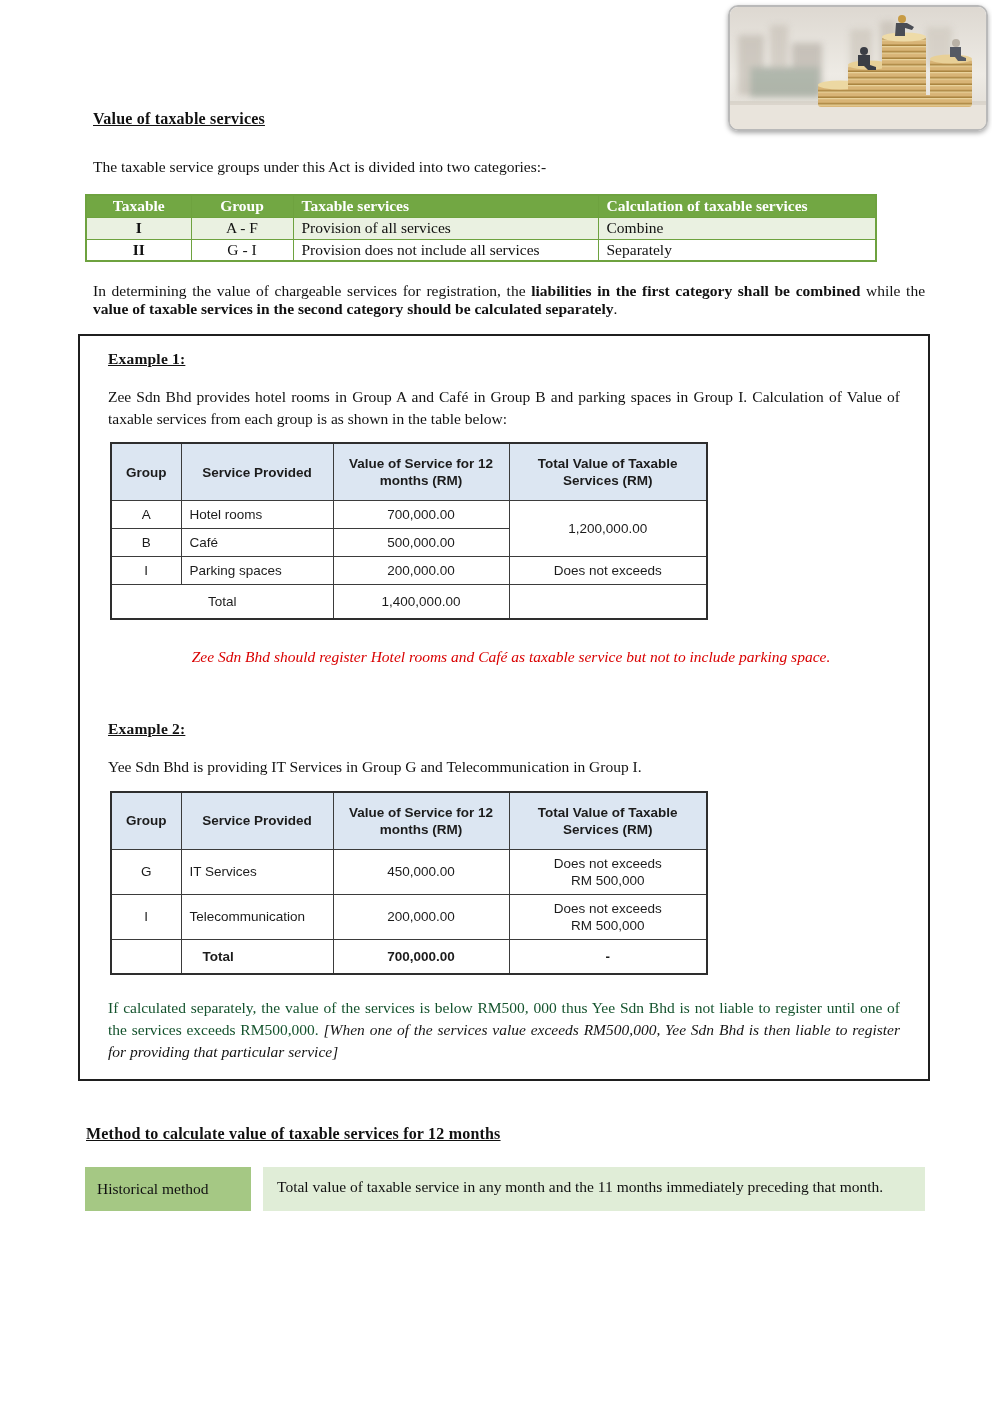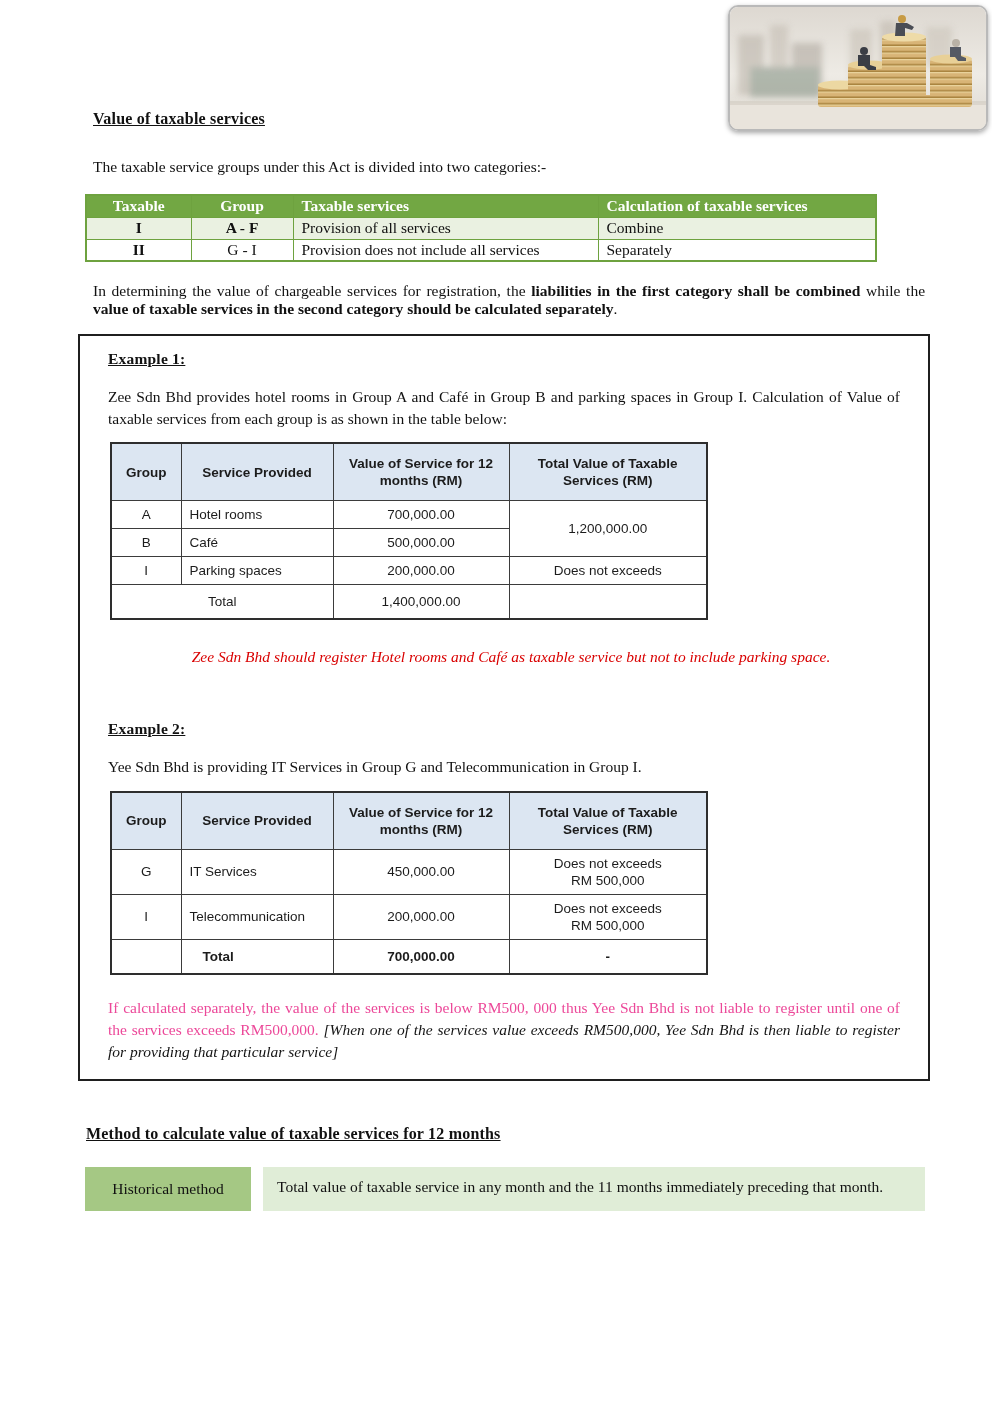--- a/index.html
+++ b/index.html
@@ -100,21 +100,21 @@
 
   .note-red {
     margin: 28px 0 0 14px;
     color: #d90000; font-style: italic; font-size: 15.5px; text-align: center;
   }
   .ex2-heading { margin-top: 54px; }
   .note-mixed {
     margin: 22px 14px 0 14px;
     font-size: 15.5px; line-height: 22px; text-align: justify;
   }
-  .note-mixed .red-run { color: #ec4899; }
+  .note-mixed .red-run { color: #14532d; }
   .note-mixed .italic-run { font-style: italic; color: #141414; }
 
   
   .method-title { margin: 44px 0 0 8px; }
   .method-rows { margin: 24px 0 0 7px; width: 840px; }
   .method-row { display: flex; gap: 12px; margin-bottom: 10px; align-items: stretch; }
   .method-label {
     width: 166px; flex: 0 0 166px;
     padding: 13px 12px;
     font-size: 15.5px;
@@ -198,21 +198,21 @@
     <table class="cat-table">
       <tbody>
           <tr>
         <th class="center" style="width:105px">Taxable</th>
         <th class="center" style="width:102px">Group</th>
         <th style="width:305px">Taxable services</th>
         <th>Calculation of taxable services</th>
       </tr>
       <tr class="odd">
         <td class="center">I</td>
-        <td class="center" style="font-weight:bold">A - F</td>
+        <td class="center" style="font-weight:normal">A - F</td>
         <td>Provision of all services</td>
         <td>Combine</td>
       </tr>
       <tr>
         <td class="center">II</td>
         <td class="center" style="font-weight:normal">G - I</td>
         <td>Provision does not include all services</td>
         <td>Separately</td>
       </tr>
     </tbody>
@@ -295,19 +295,19 @@
         </table>
 
       <p class="note-mixed"><span class="red-run">If calculated separately, the value of the services is below RM500, 000 thus Yee Sdn Bhd is not liable to register until one of the services exceeds RM500,000. </span><span class="italic-run">[When one of the services value exceeds RM500,000, Yee Sdn Bhd is then liable to register for providing that particular service]</span></p>
 
     </div>
 
     <h2 class="h-underline method-title">Method to calculate value of taxable services for 12 months</h2>
 
     <div class="method-rows">
       <div class="method-row">
-        <div class="method-label" style="background-color: rgb(165, 200, 132); text-align: center;">Historical method</div>
+        <div class="method-label" style="background-color: rgb(165, 200, 132);">Historical method</div>
         <div class="method-desc" style="background-color: rgb(224, 237, 215);">Total value of taxable service in any month and the 11 months immediately preceding that month.</div>
       </div>
     </div>
 
   </div>
 </div>
 
 </body></html>

